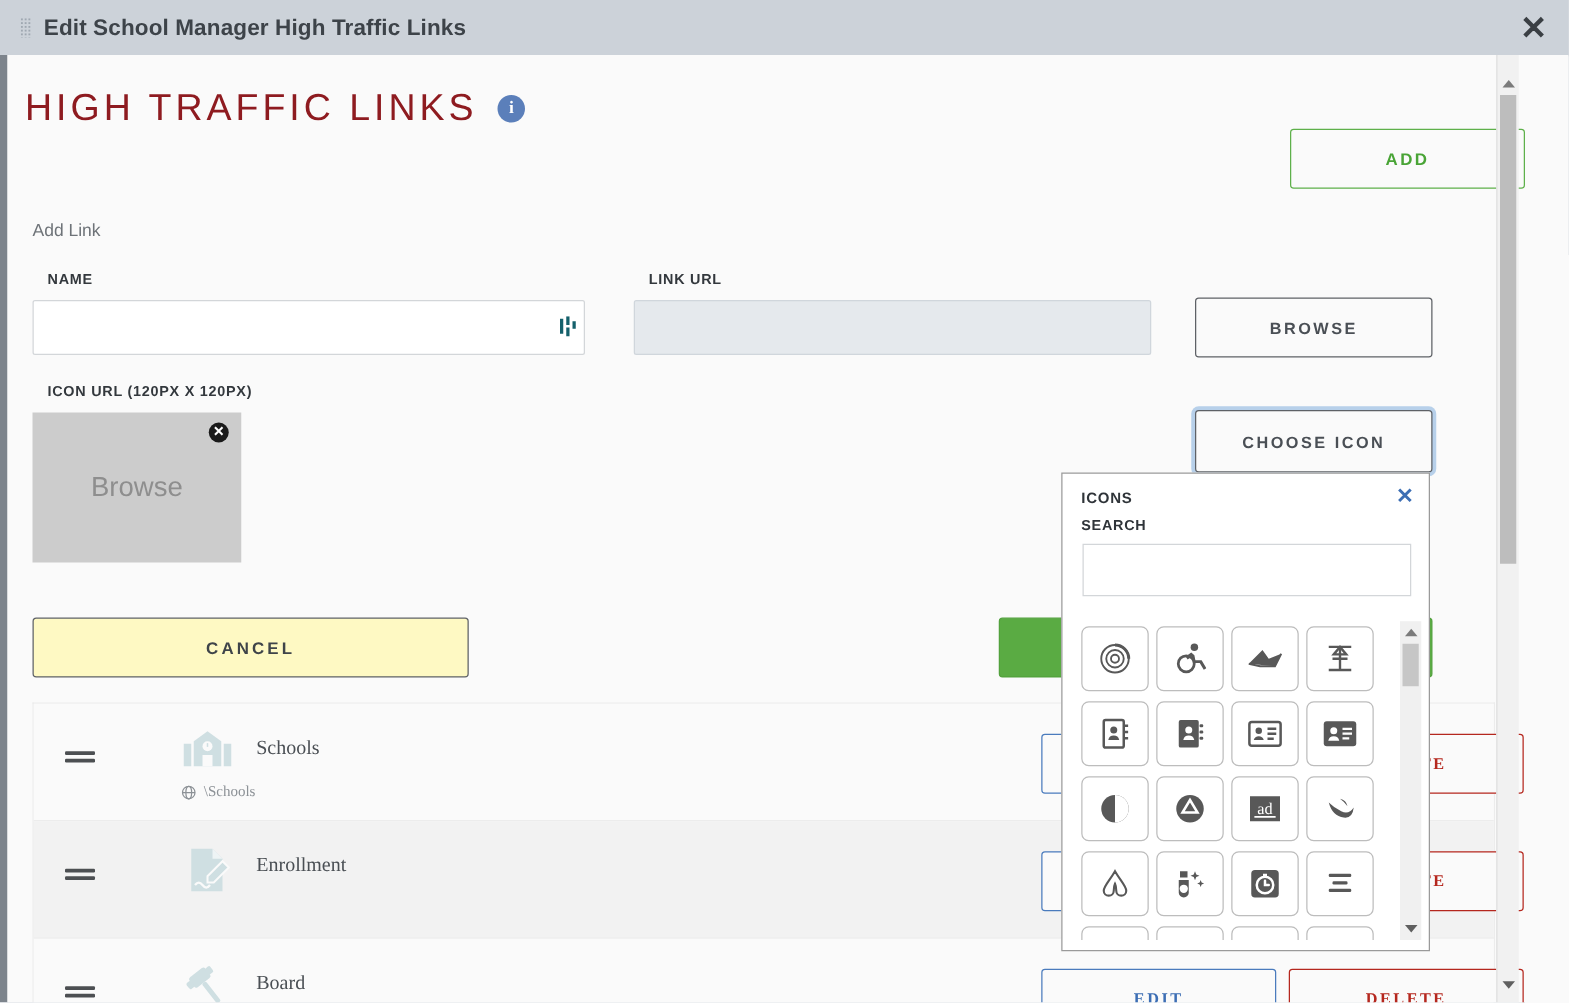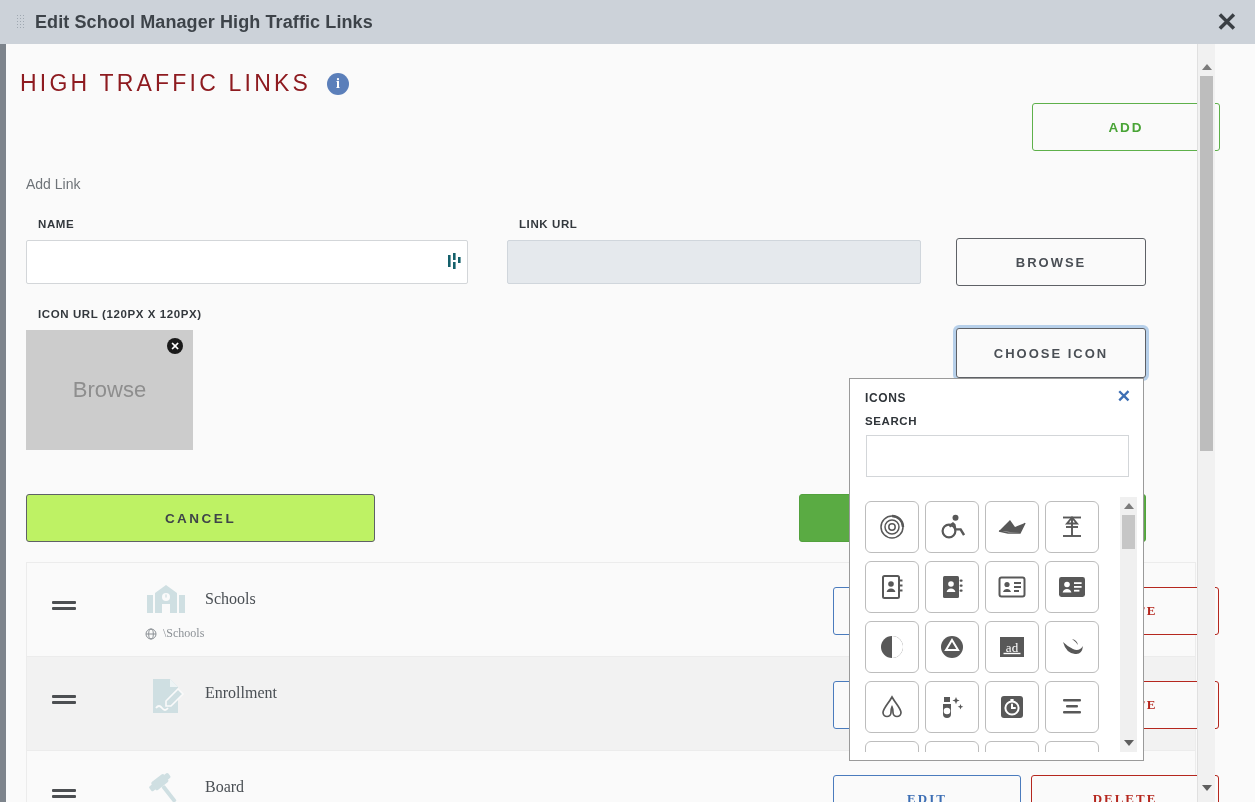--- a/index.html
+++ b/index.html
@@ -57,21 +57,21 @@
   .tri.up{border-bottom:6px solid #7b7b7b;}
   .tri.down{border-top:6px solid #5f5f5f;}
   .vthumb{
     position:absolute;left:2px;top:32px;width:13px;height:375px;
     background:#bdbdbd;
   }
 
   
   .heading-row{position:absolute;left:14px;top:26px;display:flex;align-items:center;}
   .heading{
-    font-size:23px;letter-spacing:3.2px;color:#8e1b20;font-weight:400;
+    font-size:30px;letter-spacing:3.2px;color:#8e1b20;font-weight:400;
   }
   .info-icon{
     margin-left:16px;width:22px;height:22px;border-radius:50%;
     background:#5b7fba;color:#fff;font-size:14px;font-weight:bold;
     display:flex;align-items:center;justify-content:center;
     font-family:"Liberation Serif",serif;cursor:pointer;
   }
 
   .add-btn{
     position:absolute;left:1026px;top:59px;width:186px;height:46px;
@@ -132,21 +132,21 @@
   .choose-icon-btn{
     position:absolute;left:950px;top:284px;width:188px;height:48px;
     border:1px solid #5e6166;background:#fafafa;border-radius:3px;
     color:#4a4f55;font-size:13px;font-weight:bold;letter-spacing:2px;
     display:flex;align-items:center;justify-content:center;cursor:pointer;
     box-shadow:0 0 0 3px #b7d0ea;
   }
 
   .cancel-btn{
     position:absolute;left:20px;top:450px;width:347px;height:46px;
-    border:1px solid #5e6166;background:#bef264;border-radius:3px;
+    border:1px solid #5e6166;background:#fef9c3;border-radius:3px;
     color:#3f4449;font-size:13.5px;font-weight:bold;letter-spacing:2.5px;
     display:flex;align-items:center;justify-content:center;cursor:pointer;
   }
   .save-btn{
     position:absolute;left:793px;top:450px;width:345px;height:46px;
     border:1px solid #52a13d;background:#5aab43;border-radius:3px;
     color:#ffffff;font-size:13.5px;font-weight:bold;letter-spacing:2.5px;
     display:flex;align-items:center;justify-content:center;cursor:pointer;
     overflow:hidden;
   }

